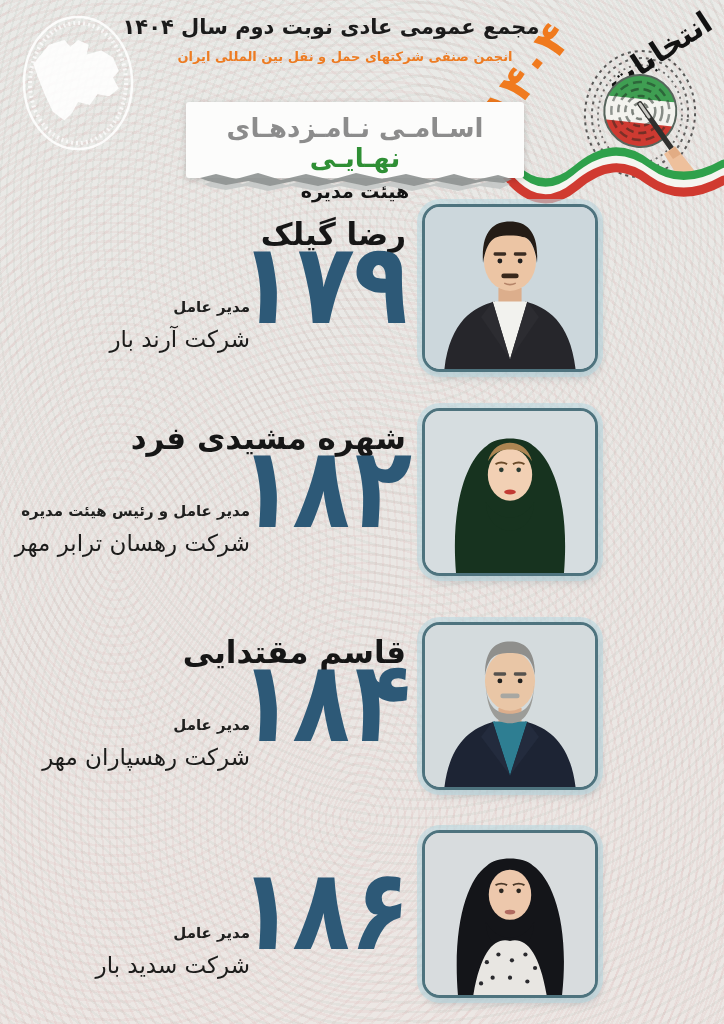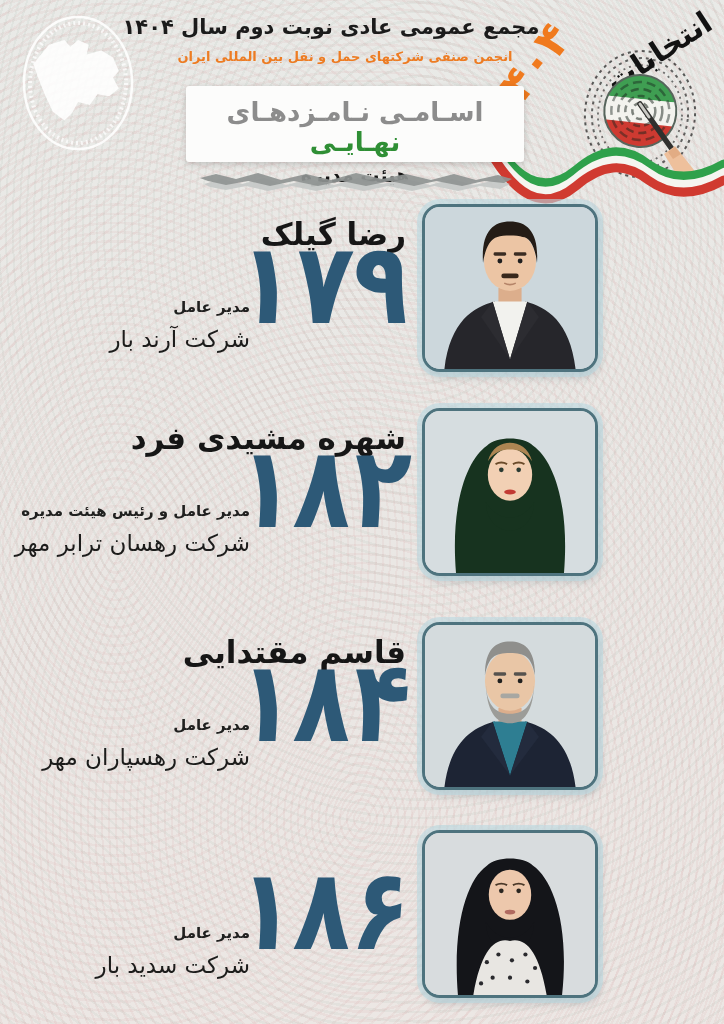--- a/index.html
+++ b/index.html
@@ -37,21 +37,21 @@
   }
   .elect-year {
     position:absolute; top:46px; right:142px; font-size:46px; font-weight:bold; color:#f07a1e;
     transform:rotate(-52deg); white-space:nowrap;
   }
   .fp-art { position:absolute; top:48px; right:24px; width:120px; height:132px; }
   .ribbon { position:absolute; top:116px; right:0; width:240px; height:100px; }
 
   
   .title-box {
-    position:absolute; left:186px; top:86px; width:338px; height:76px;
+    position:absolute; left:186px; top:102px; width:338px; height:76px;
     background:#fcfcfb; border-radius:3px; z-index:3;
     box-shadow:0 2px 7px rgba(0,0,0,0.18);
     text-align:center;
   }
   .title-line1 { margin-top:11px; font-size:26px; font-weight:bold; letter-spacing:1px; }
   .title-line1 .t-gray  { color:#8c8c8c; }
   .title-line1 .t-green { color:#2f8f35; }
   .title-line2 { margin-top:7px; font-size:19px; font-weight:bold; color:#141414; }
   .torn { position:absolute; left:186px; top:167px; width:338px; height:26px; z-index:3; }
 

